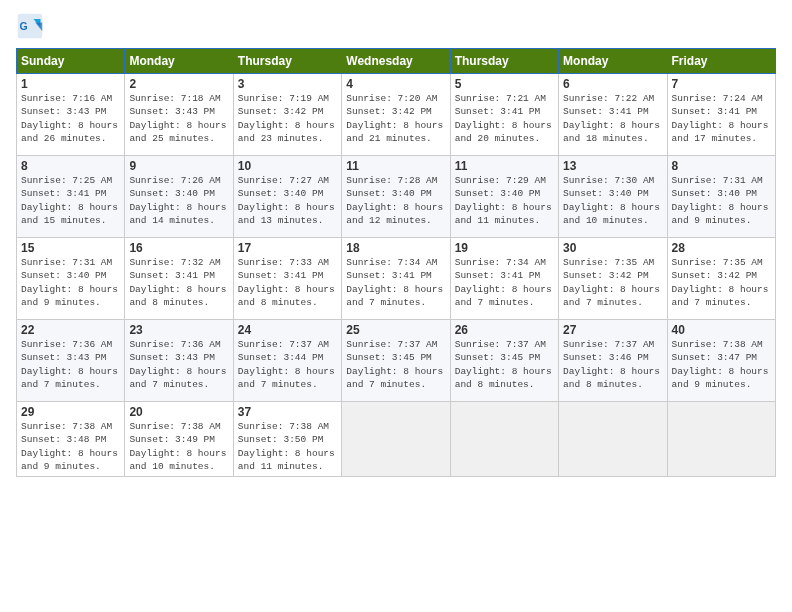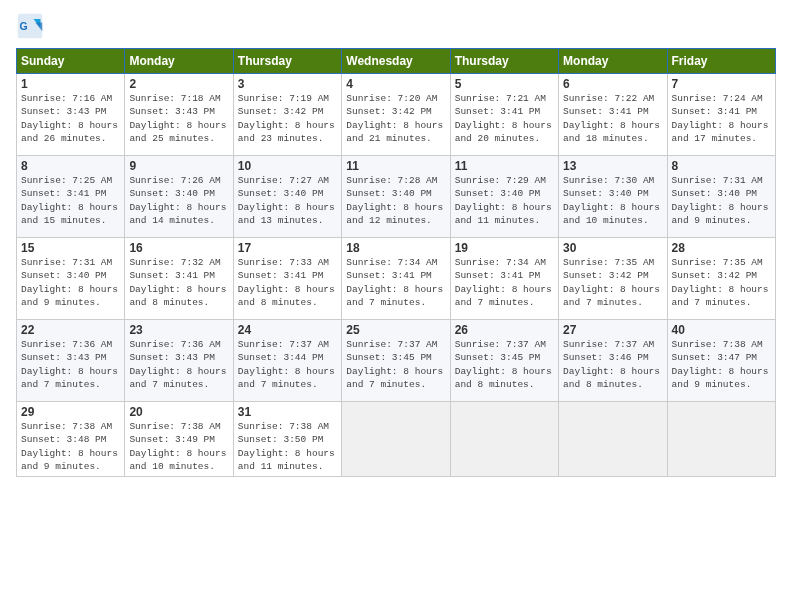--- a/index.html
+++ b/index.html
@@ -256,21 +256,21 @@
         <tr class="last-row">
           <td>
             <span class="day-num">29</span>
 <div class="day-info">Sunrise: 7:38 AM<br>Sunset: 3:48 PM<br>Daylight: 8 hours and 9 minutes.</div>
           </td>
           <td>
             <span class="day-num">20</span>
 <div class="day-info">Sunrise: 7:38 AM<br>Sunset: 3:49 PM<br>Daylight: 8 hours and 10 minutes.</div>
           </td>
           <td>
-            <span class="day-num">31</span>
+            <span class="day-num">37</span>
 <div class="day-info">Sunrise: 7:38 AM<br>Sunset: 3:50 PM<br>Daylight: 8 hours and 11 minutes.</div>
           </td>
           <td class="empty-cell"></td>
           <td class="empty-cell"></td>
           <td class="empty-cell"></td>
           <td class="empty-cell"></td>
         </tr>
       </tbody>
   </table>
 </div>

